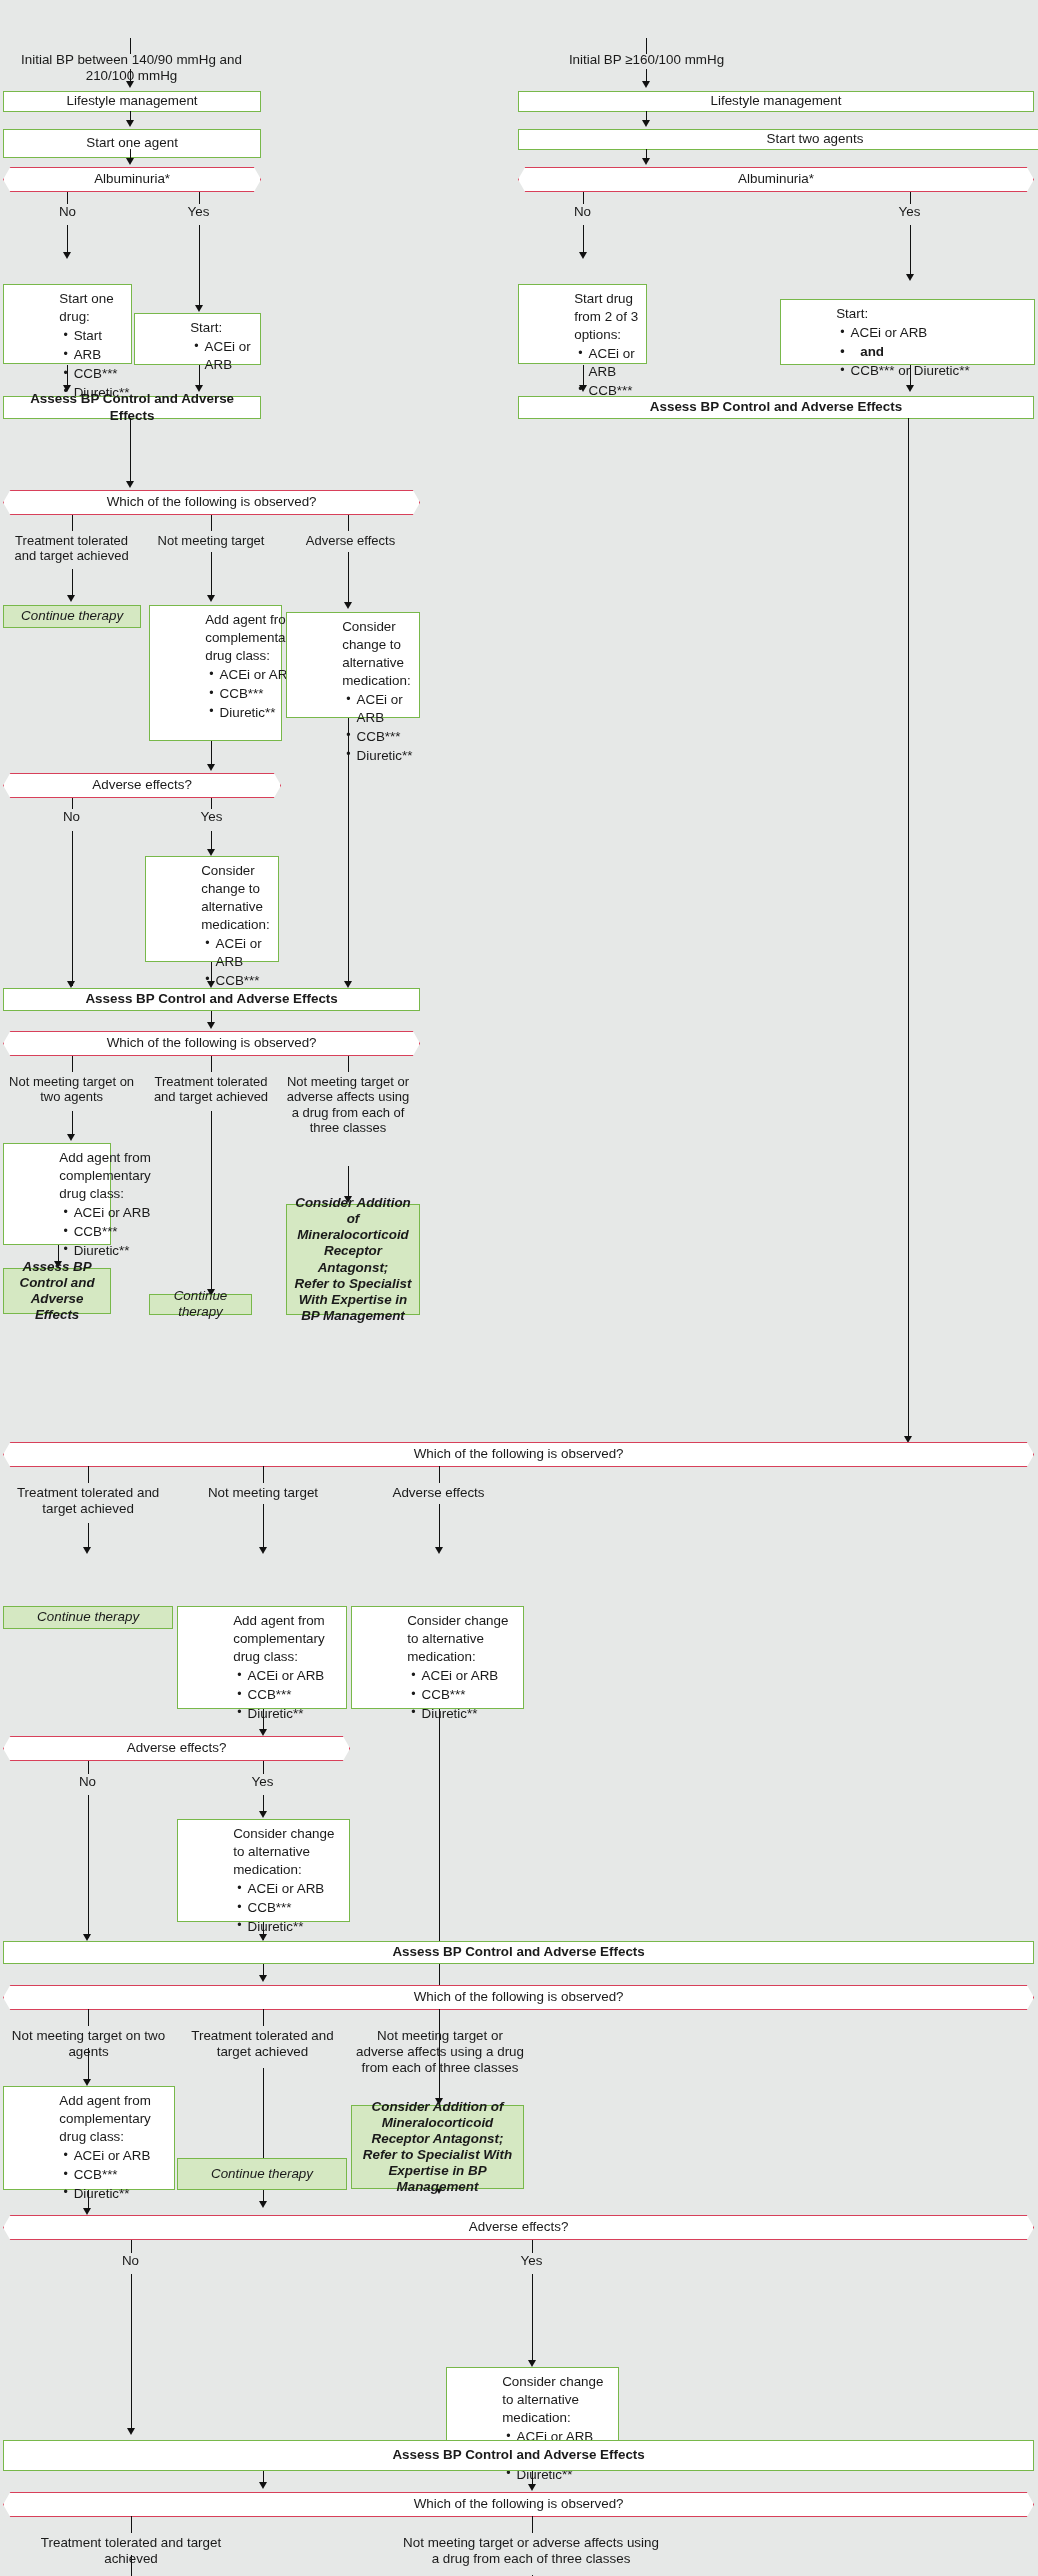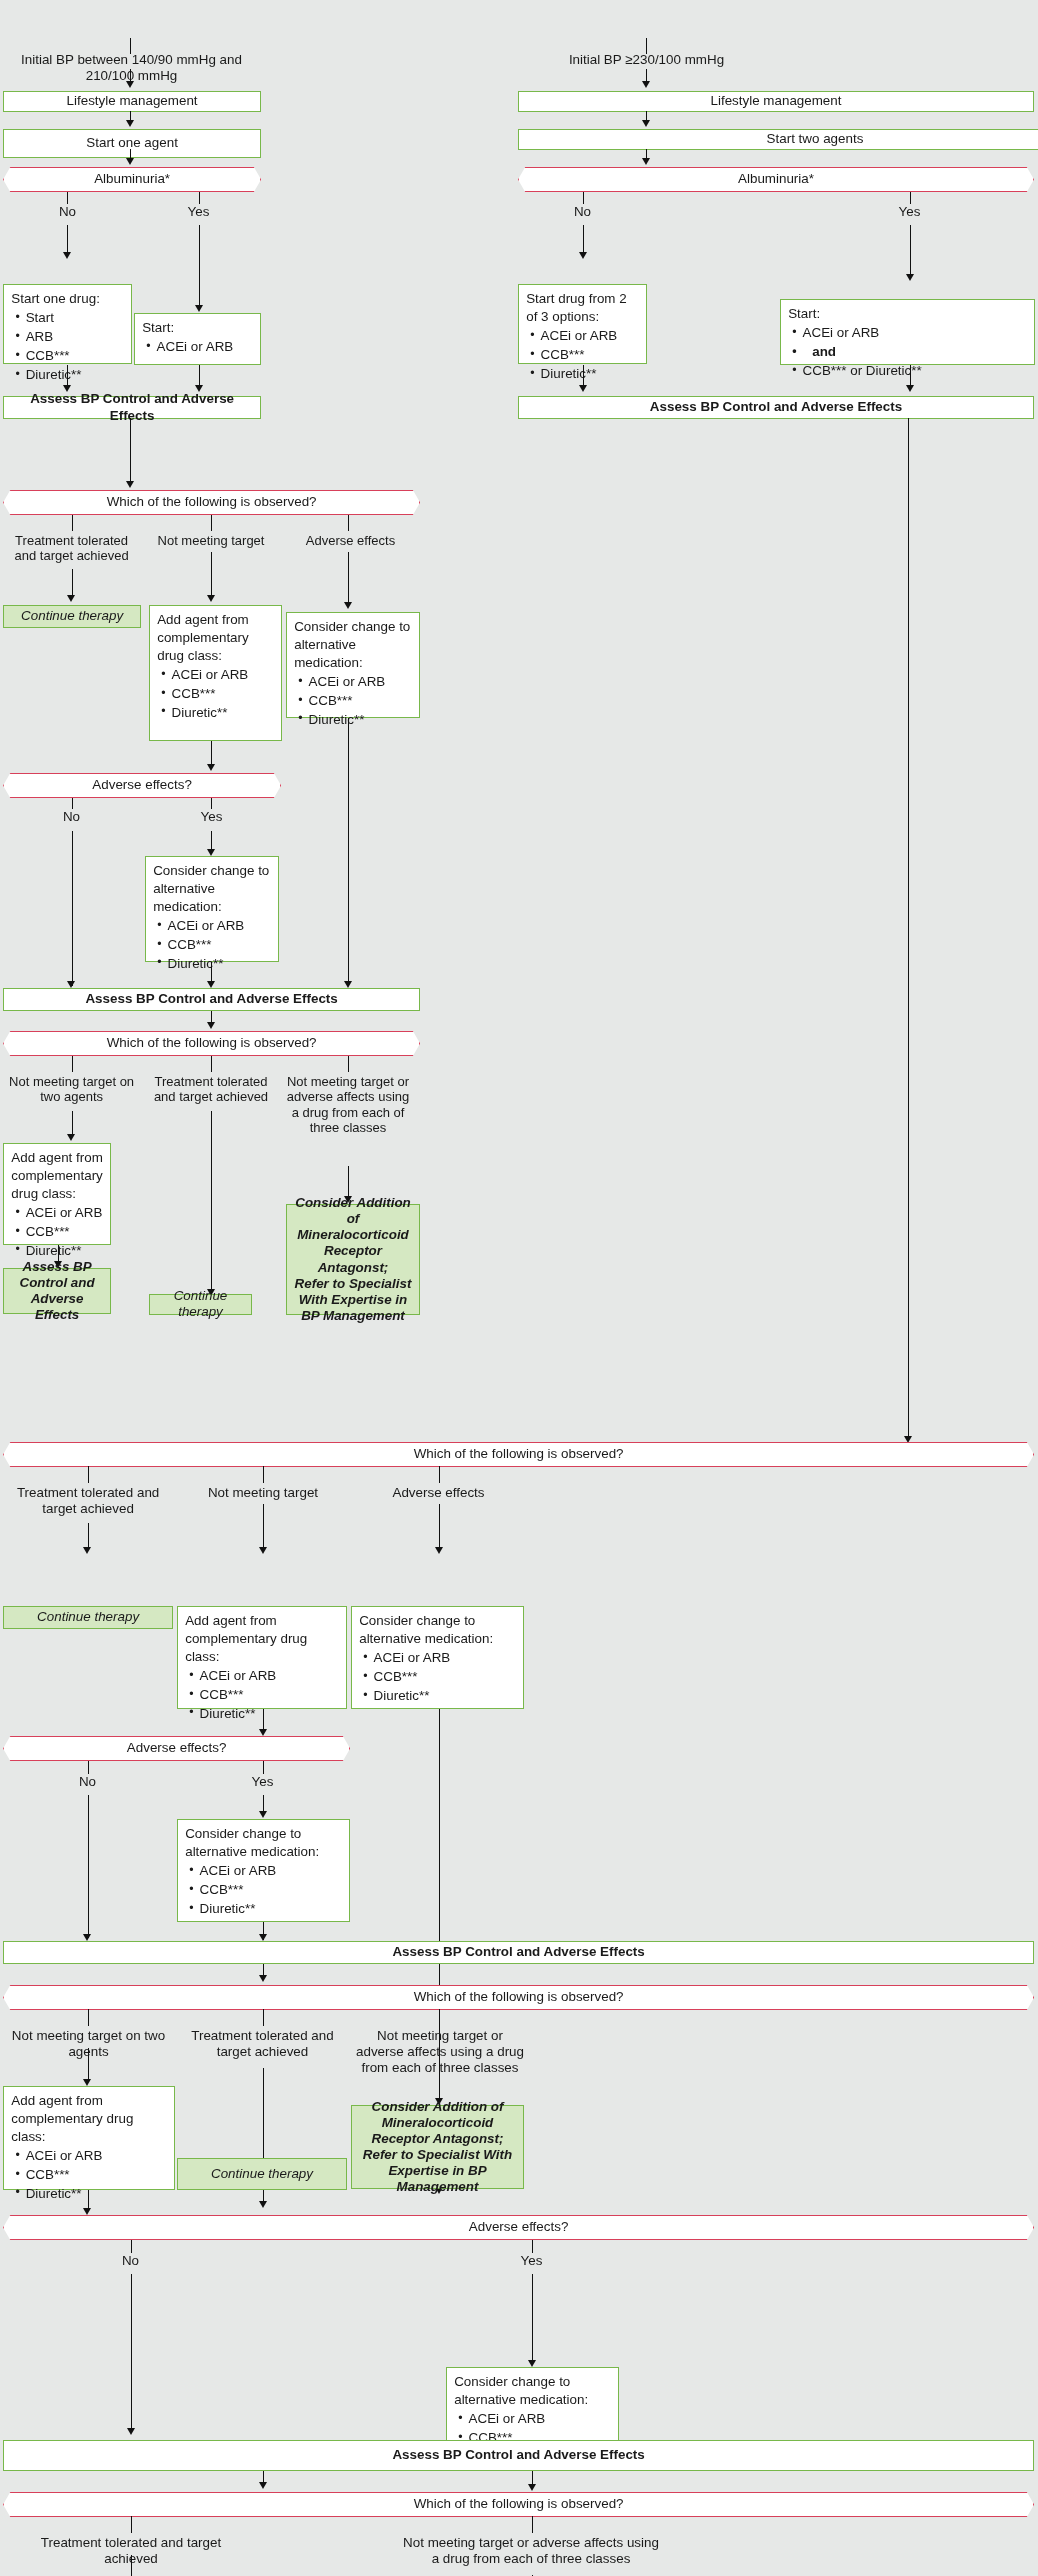--- a/index.html
+++ b/index.html
@@ -19,41 +19,41 @@
 
   .lbl{position:absolute;box-sizing:border-box;color:#1a1a1a;text-align:center;line-height:1.18;}
 
   .t{color:#1a1a1a;text-align:center;line-height:1.2;width:100%;padding:0 3.1px;box-sizing:border-box;}
   .t.bold{font-weight:bold;}
 
   .body{font-size:13.4px;}
   .body-s{font-size:13px;}
 
   
-  .content{padding:5.2px 7.2px;box-sizing:border-box;width:100%;color:#1a1a1a;font-size:13.4px;line-height:1.34;text-align:left;}
+  .content{padding:5.2px 7.2px;box-sizing:border-box;width:100%;color:#1a1a1a;font-size:13.4px;line-height:1.34;text-align:left;margin-left:48px;}
   .content .ttl{margin-bottom:1px;}
   .content ul{list-style:none;margin:0;padding:0;}
   .content li{position:relative;padding-left:14.4px;margin:1px 0;}
   .content li:before{content:"\2022";position:absolute;left:4.1px;top:-0.5px;font-size:12.4px;}
 
   
   .vline{position:absolute;width:0;border-left:1.5px solid #111;}
   .arrow{position:absolute;width:0;height:0;border-left:4.6px solid transparent;border-right:4.6px solid transparent;border-top:7.2px solid #111;}
 </style>
 </head>
 <body>
 
 <div id="canvas">
 
 
   <div class="vline" style="left:130px;top:38px;height:15.5px;"></div>
   <div class="vline" style="left:646px;top:38px;height:15.5px;"></div>
 
   <div class="lbl body" style="left:0px;top:52px;width:263px;">Initial BP between 140/90 mmHg and 210/100 mmHg</div>
-  <div class="lbl body" style="left:515px;top:52px;width:263px;">Initial BP ≥230/100 mmHg</div>
+  <div class="lbl body" style="left:515px;top:52px;width:263px;">Initial BP ≥160/100 mmHg</div>
 
   <div class="vline" style="left:130px;top:69px;height:14.4px;"></div>
   <div class="arrow" style="left:126px;top:81px;"></div>
   <div class="vline" style="left:646px;top:69px;height:14.4px;"></div>
   <div class="arrow" style="left:642px;top:81px;"></div>
 
   <div class="node box" style="left:3.1px;top:91px;width:258px;height:20.6px;">
     <div class="t body">Lifestyle management</div>
   </div>
   <div class="node box" style="left:518px;top:91px;width:516px;height:20.6px;">

